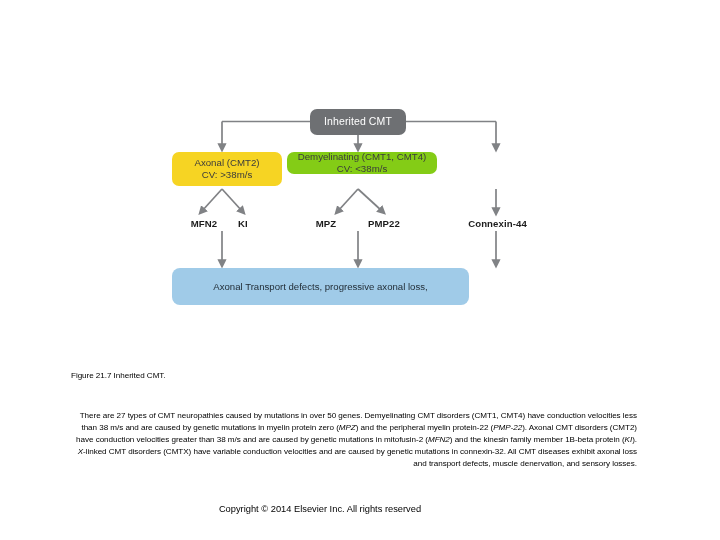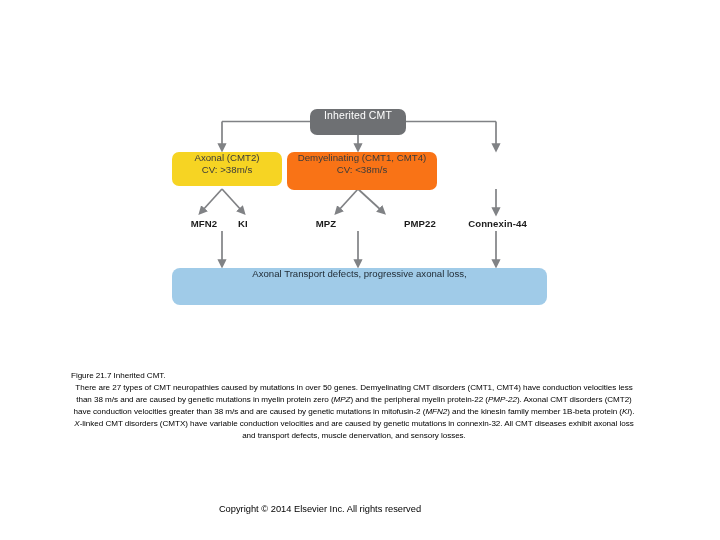--- a/index.html
+++ b/index.html
@@ -31,20 +31,21 @@
     top: 0;
   }
 
   .node-box {
     position: absolute;
     box-sizing: border-box;
     border-radius: 7px;
     display: flex;
     flex-direction: column;
     align-items: center;
+    justify-content: center;
     text-align: center;
     line-height: 1.25;
   }
 
   
   #root-node {
     left: 310px;
     top: 108.5px;
     width: 96px;
     height: 26px;
@@ -62,22 +63,22 @@
     width: 110px;
     height: 34px;
     background: #f6d423;
     color: #3b3b3b;
     font-size: 9.7px;
   }
   #cat-demyelinating {
     left: 287px;
     top: 152px;
     width: 150px;
-    height: 38px;
-    background: #f97316;
+    height: 22px;
+    background: #84cc16;
     color: #3b3b3b;
     font-size: 9.7px;
   }
   #cat-xlinked {
     left: 444px;
     top: 152px;
     width: 103px;
     height: 34px;
     background: #a8ce4d;
     color: #3b3b3b;
@@ -90,28 +91,28 @@
     font-size: 9.6px;
     font-weight: bold;
     color: #1c1c1c;
     white-space: nowrap;
     text-align: center;
     letter-spacing: 0.1px;
   }
   #gene-mfn2   { left: 184px; top: 218px; width: 40px; }
   #gene-ki     { left: 232px; top: 218px; width: 22px; }
   #gene-mpz    { left: 309px; top: 218px; width: 34px; }
-  #gene-pmp22  { left: 360px; top: 218px; width: 48px; margin-left: 36px; }
+  #gene-pmp22  { left: 360px; top: 218px; width: 48px; }
   #gene-cx32   { left: 461px; top: 218px; width: 73px; }
 
   
   #outcome-node {
     left: 172px;
     top: 268px;
-    width: 375px;
+    width: 297px;
     height: 37px;
     background: #a0cbe8;
     color: #1f2a33;
     font-size: 9.6px;
     border-radius: 8px;
   }
   .node-line { display: block; }
 
   
   #caption-block {
@@ -122,21 +123,22 @@
     font-size: 8.1px;
     line-height: 12.1px;
     color: #000000;
     letter-spacing: -0.05px;
   }
   #caption-title {
     display: block;
   }
   #caption-body {
     display: block;
-    text-align: center;
+    text-align: right;
+    margin-top: 28px;
   }
   .gene-italic { font-style: italic; }
 
   
   #copyright-line {
     position: absolute;
     left: 0;
     top: 504px;
     width: 640px;
     text-align: center;

